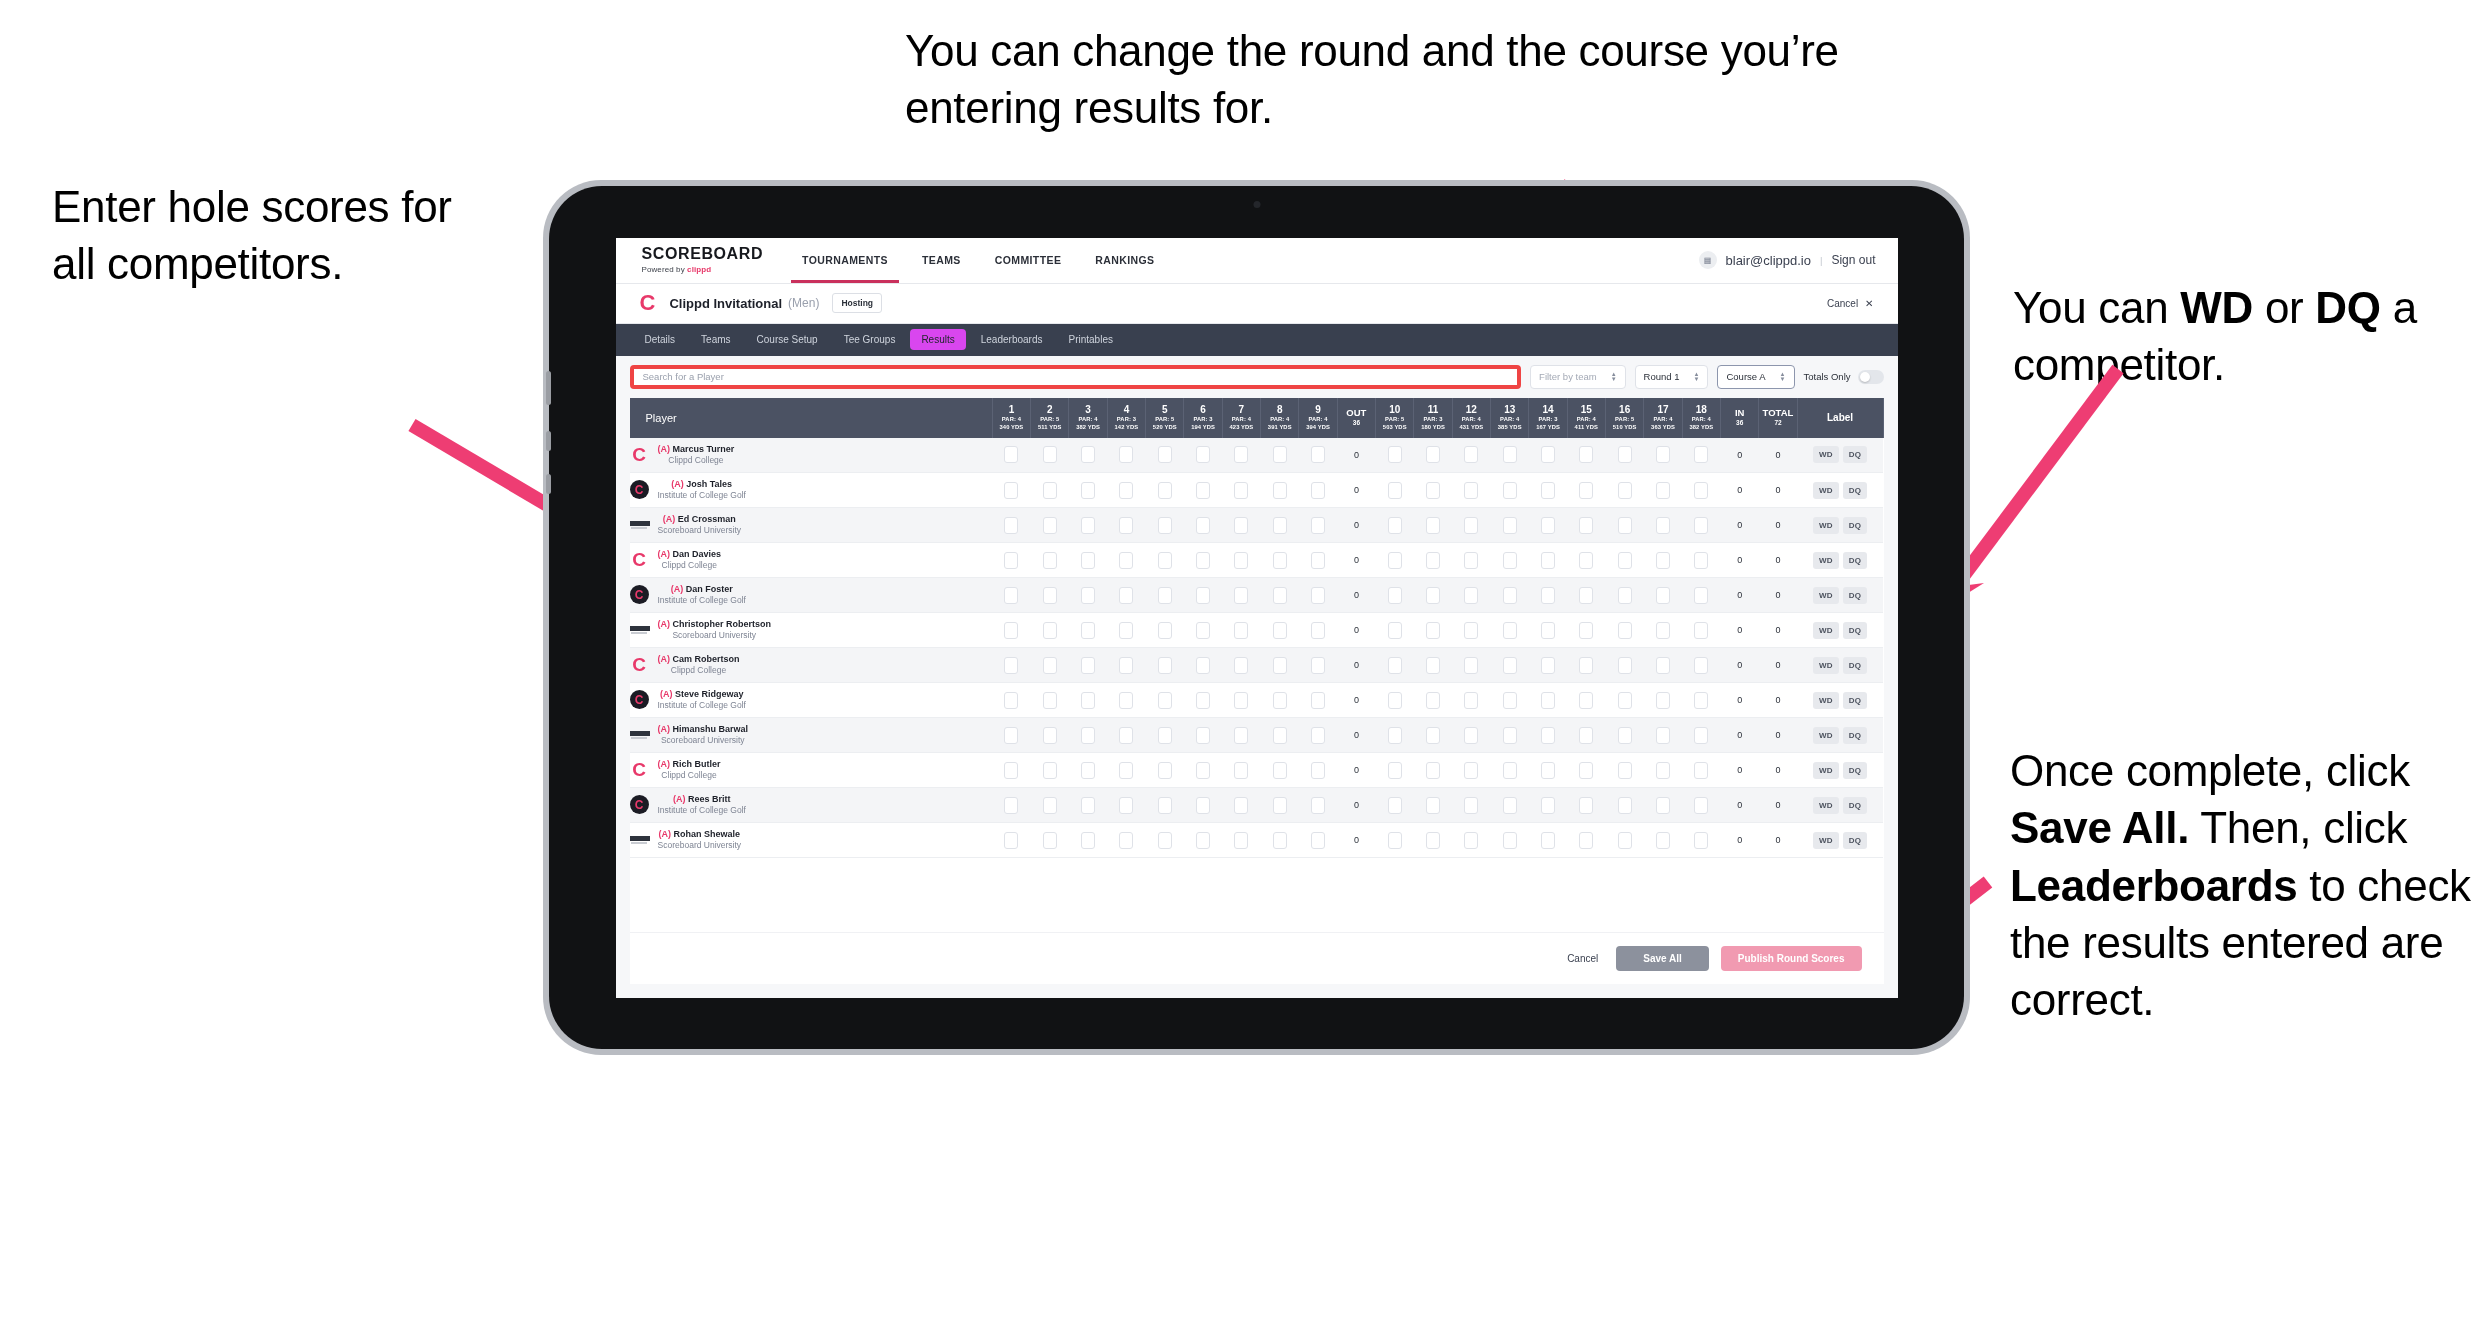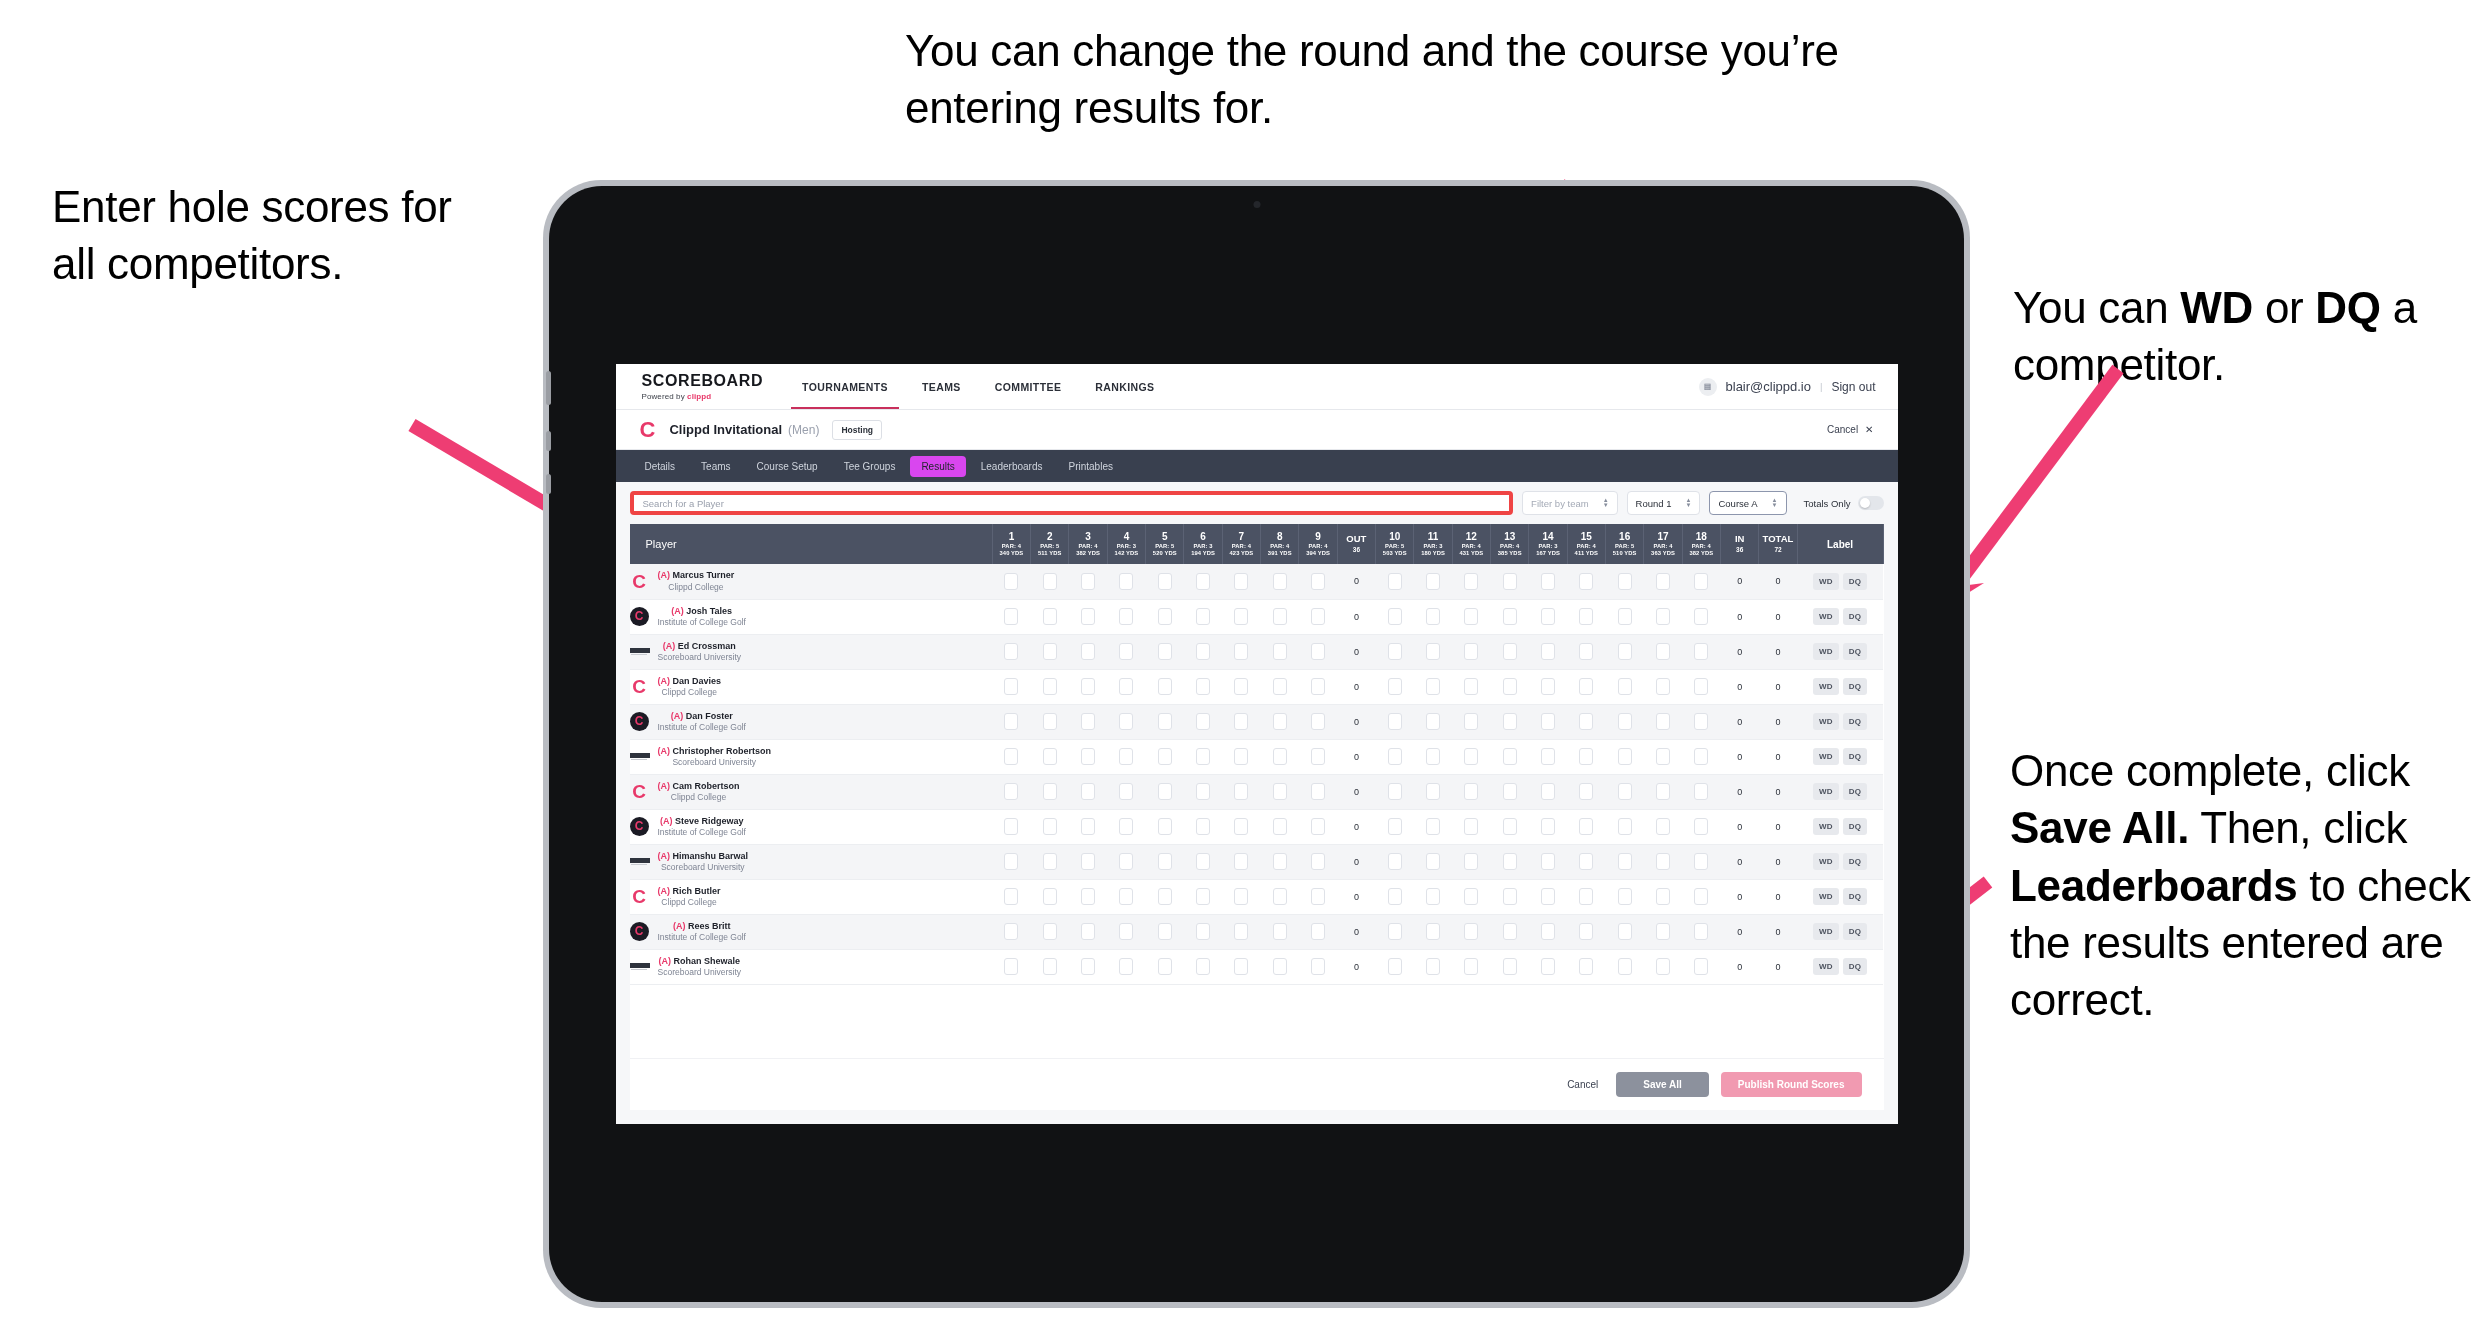--- a/index.html
+++ b/index.html
@@ -27,21 +27,21 @@
   #annot-top   { left: 905px; top: 22px;  width: 960px; text-align: left; }
   #annot-wddq  { left: 2013px; top: 222px; width: 460px; }
   #annot-save  { left: 2010px; top: 685px; width: 470px; }
 
   
   .arrow { position: absolute; pointer-events: none; }
 
   
   #tablet {
     position: absolute; left: 543px; top: 180px;
-    width: 1427px; height: 1128px;
+    width: 1427px; height: 875px;
     background: #b9bcc2;
     border-radius: 58px;
     padding: 6px;
   }
   #tablet-inner {
     width: 100%; height: 100%;
     background: #111214;
     border-radius: 53px;
     padding: 26px 20px;
     display: flex; align-items: center; justify-content: center;
@@ -130,21 +130,21 @@
     font-size:9.5px; color:#9aa0ad; padding: 0 9px; display:flex; align-items:center;
   }
   .sel {
     height:24px; background:#fff; border:1px solid #dfe2e8; border-radius:4px;
     font-size:9.5px; color:#2b3039; padding: 0 8px; display:flex; align-items:center;
     gap:14px; cursor:pointer; white-space:nowrap;
   }
   .sel.placeholder { color:#a4aab6; }
   .sel.focused { border-color:#8d96ad; }
   .caret { display:flex; flex-direction:column; gap:2px; color:#868d9c; font-size:6px; line-height:5px; }
-  #totals-wrap { display:flex; align-items:center; gap:7px; margin-left:8px; }
+  #totals-wrap { display:flex; align-items:center; gap:7px; margin-left:0; }
   #totals-label { font-size:9.5px; color:#2b3039; }
   #totals-toggle {
     width:26px; height:14px; border-radius:9px; background:#e3e6eb; position:relative;
     cursor:pointer; flex:none;
   }
   #totals-toggle::after {
     content:""; position:absolute; left:2px; top:2px; width:10px; height:10px;
     border-radius:50%; background:#fff; box-shadow:0 1px 2px rgba(0,0,0,.2);
   }
 

